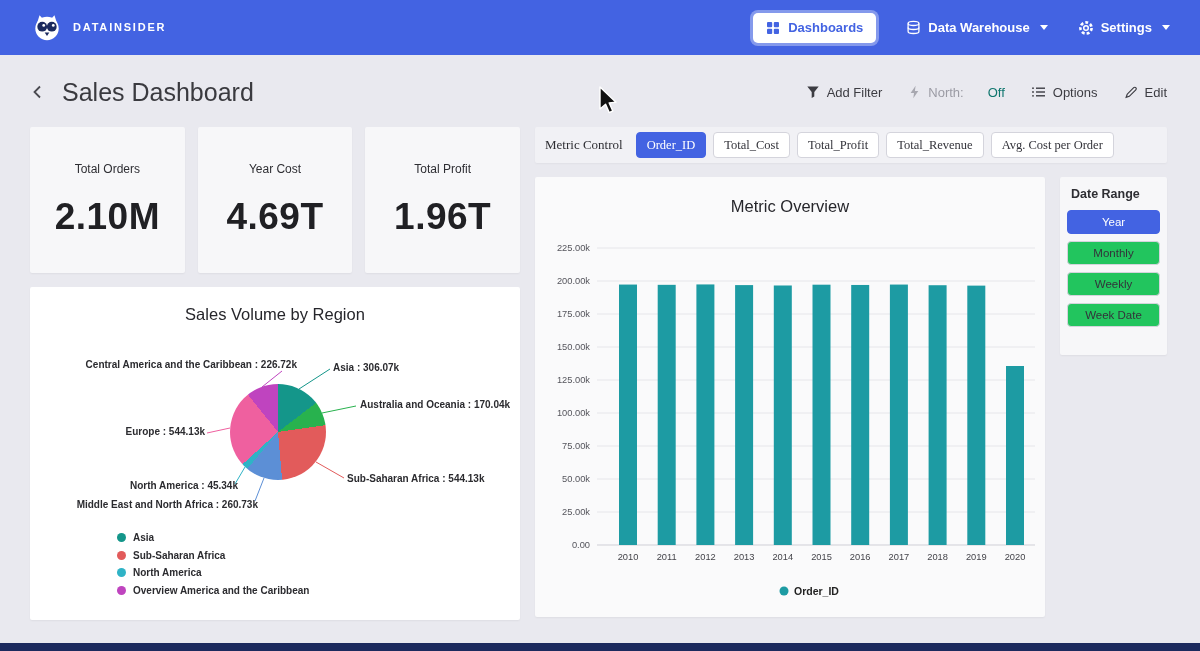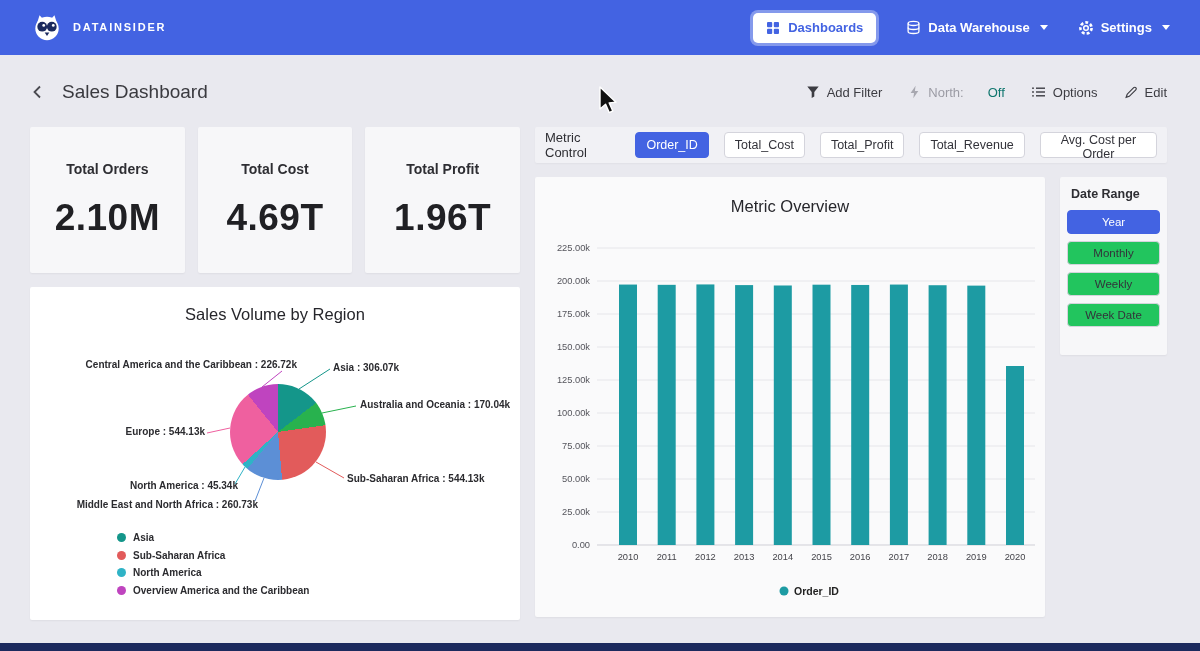--- a/index.html
+++ b/index.html
@@ -33,36 +33,36 @@
   }
   .nav-item { display:flex; align-items:center; gap:7px; color:#fff;
     font-size:13px; font-weight:600; cursor:pointer; }
   .caret { width:0; height:0; border-left:4px solid transparent;
     border-right:4px solid transparent; border-top:5px solid #fff; margin-left:3px; }
 
   
   .page-header { position:absolute; top:74px; left:30px; right:33px; height:36px;
     display:flex; align-items:center; }
   .back-btn { background:none; border:none; cursor:pointer; padding:0; margin-right:16px; display:flex; }
-  .page-title { font-size:19px; font-weight:500; color:#3a3a3f; }
+  .page-title { font-size:25px; font-weight:500; color:#3a3a3f; }
   .header-actions { margin-left:auto; display:flex; align-items:center; gap:26px; }
   .h-action { display:flex; align-items:center; gap:7px; background:none; border:none;
     font-family:inherit; font-size:13px; color:#3c3c42; cursor:pointer; }
   .boost-label { color:#9b9ba4; }
   .boost-value { color:#0f766e;margin-left:17px; }
 
   
   .card { position:absolute; border-radius:2px; box-shadow:0 1px 2px rgba(0,0,0,.05); }
 
   .kpi-row { position:absolute; left:30px; top:127px; width:490px; height:146px;
     display:flex; gap:13px; }
   .kpi-card { flex:1; background:#f7f7f9; border-radius:2px;
     box-shadow:0 1px 2px rgba(0,0,0,.05);
     display:flex; flex-direction:column; align-items:center; justify-content:center; gap:20px; }
-  .kpi-label { font-size:14px; color:#2e2e33;font-weight:bold; }
+  .kpi-label { font-size:12px; color:#2e2e33; }
   .kpi-value { font-size:37px; font-weight:700; color:#202024; letter-spacing:.5px; }
 
   
   .pie-card { left:30px; top:287px; width:490px; height:333px; background:#ffffff; }
   .pie-title { position:absolute; top:18px; width:100%; text-align:center;
     font-size:16.5px; color:#26262b; }
   .pie-circle { position:absolute; left:200px; top:97px; width:96px; height:96px;
     border-radius:50%; cursor:pointer; }
   .pie-lines { position:absolute; left:0; top:0; pointer-events:none; }
   .pie-label { position:absolute; font-size:10px; font-weight:700; color:#2b2b2f; white-space:nowrap; }
@@ -76,21 +76,21 @@
   .legend-col { position:absolute; top:245px; }
   .legend-col-1 { left:56px; }
   .legend-col-2 { left:256px; }
   .legend-row { display:flex; align-items:center; gap:7px; margin-bottom:6.5px; cursor:pointer;padding-left:31px; }
   .legend-dot { width:9px; height:9px; border-radius:50%; flex:0 0 auto; }
   .legend-text { font-size:10px; font-weight:700; color:#2b2b2f; white-space:nowrap; }
 
   
   .metric-bar { position:absolute; left:535px; top:127px; width:632px; height:36px;
     background:#f1f1f5; border-radius:2px; display:flex; align-items:center;
-    padding:0 10px; gap:15px; box-shadow:0 1px 2px rgba(0,0,0,.04); }
+    padding:0 10px; gap:7px; box-shadow:0 1px 2px rgba(0,0,0,.04);font-family:Liberation Serif, serif; }
   .metric-label { font-size:13px; color:#2e2e33; margin-right:6px; }
   .pill-btn { height:26px; padding:0 10px; border:1px solid #d4d4dc; border-radius:4px;
     background:#fff; font-family:inherit; font-size:12.5px; color:#33333a; cursor:pointer; }
   .pill-btn.active { background:var(--accent,#4363e2); border-color:var(--accent,#4363e2);
     color:#fff; }
 
   
   .chart-card { left:535px; top:177px; width:510px; height:440px; background:#fafafb; }
   .chart-title { position:absolute; top:20px; width:100%; text-align:center;
     font-size:16.5px; color:#26262b; }
@@ -210,21 +210,21 @@
     </button>
   </div>
 </div>
 
 <div class="kpi-row">
   <div class="kpi-card">
     <div class="kpi-label">Total Orders</div>
     <div class="kpi-value">2.10M</div>
   </div>
   <div class="kpi-card">
-    <div class="kpi-label">Total Cost</div>
+    <div class="kpi-label">Year Cost</div>
     <div class="kpi-value">4.69T</div>
   </div>
   <div class="kpi-card">
     <div class="kpi-label">Total Profit</div>
     <div class="kpi-value">1.96T</div>
   </div>
 </div>
 
 <div class="card pie-card">
   <div class="pie-title">Sales Volume by Region</div>

